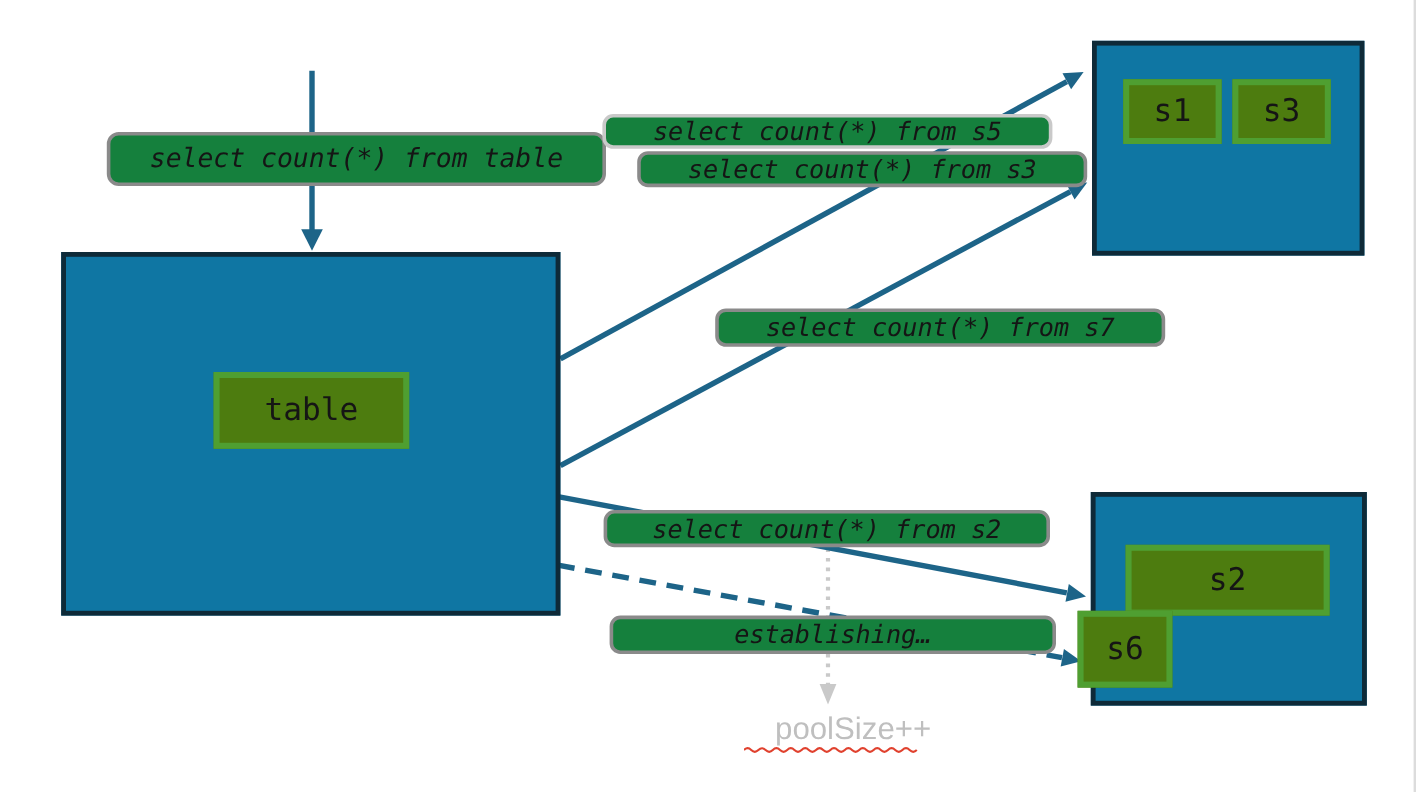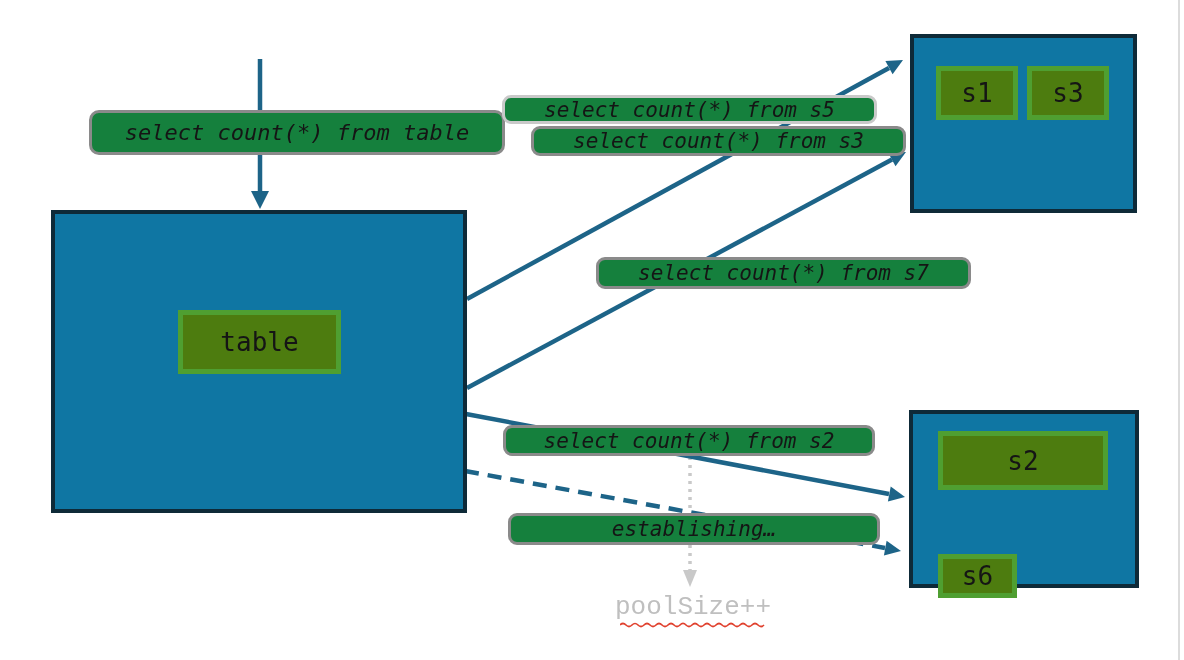--- a/index.html
+++ b/index.html
@@ -24,22 +24,22 @@
     display:flex;align-items:center;justify-content:center;font-size:26px;z-index:3;
   }
   .qlabel{
     position:absolute;background:#15803d;border:3px solid var(--label_border);border-radius:9px;
     box-sizing:border-box;display:flex;align-items:center;justify-content:center;
     font-size:21px;white-space:pre;z-index:4;font-style:italic;
   }
   .qlabel.light{border-color:var(--label_border_light);}
   .qlabel.big{border-radius:10px;font-size:22px;margin-left:37px;}
   .poolsize{
-    position:absolute;left:610px;top:593px;width:166px;text-align:center;z-index:2;
-    font-family:Liberation Mono, monospace;font-size:26px;line-height:28px;
+    position:absolute;left:610px;top:593px;width:166px;text-align:right;z-index:2;
+    font-family:Liberation Sans, sans-serif;font-size:26px;line-height:28px;
     color:var(--muted_text);
   }
   .poolsize svg{display:block;margin:1px auto 0 auto;}
   .slide-edge{position:absolute;left:1178px;top:0;width:2px;height:660px;background:#dcdcdc;z-index:0;}
 </style>
 </head>
 <body>
 
 <div class="canvas">
 
@@ -85,24 +85,24 @@
 
   <div class="tealbox" style="left:910px;top:34px;width:227px;height:179px;"></div>
   <div class="node" style="left:936px;top:66px;width:82px;height:54px;">
     <span>s1</span>
   </div>
   <div class="node" style="left:1027px;top:66px;width:82px;height:54px;">
     <span>s3</span>
   </div>
 
   <div class="tealbox" style="left:909px;top:410px;width:230px;height:178px;"></div>
-  <div class="node" style="left:938px;top:431px;width:170px;height:59px;">
+  <div class="node" style="left:938px;top:454px;width:170px;height:59px;">
     <span>s2</span>
   </div>
-  <div class="node" style="left:938px;top:509px;width:79px;height:44px;margin-top:45px;">
+  <div class="node" style="left:898px;top:509px;width:79px;height:64px;">
     <span>s6</span>
   </div>
 
   <div class="qlabel big" style="left:52px;top:110px;width:416px;height:45px;">select count(*) from table</div>
   <div class="qlabel light" style="left:502px;top:95px;width:375px;height:29px;">select count(*) from s5</div>
   <div class="qlabel" style="left:531px;top:126px;width:375px;height:30px;">select count(*) from s3</div>
   <div class="qlabel" style="left:578px;top:257px;width:375px;height:32px;margin-left:18px;">select count(*) from s7</div>
   <div class="qlabel" style="left:503px;top:425px;width:372px;height:31px;">select count(*) from s2</div>
   <div class="qlabel" style="left:508px;top:513px;width:372px;height:32px;">establishing…</div>
 

